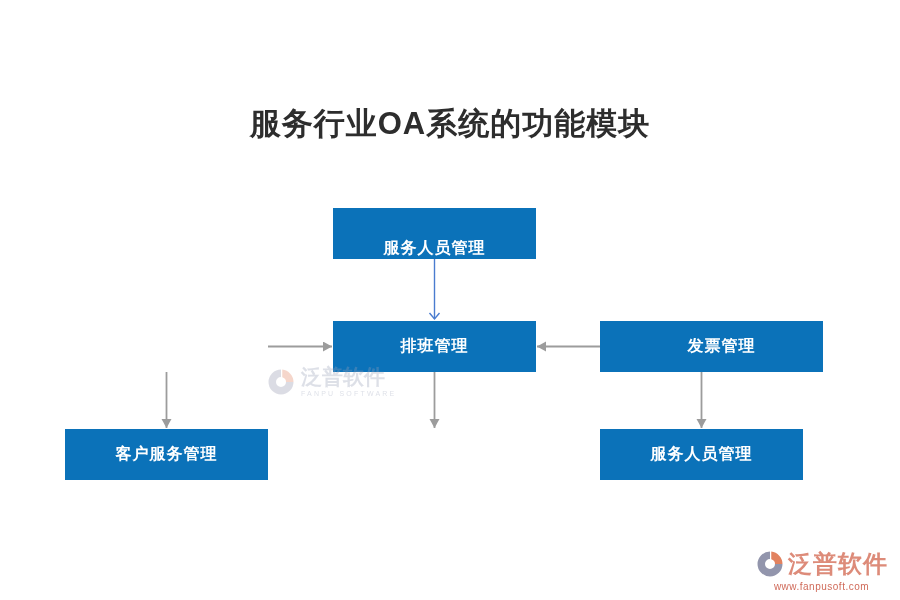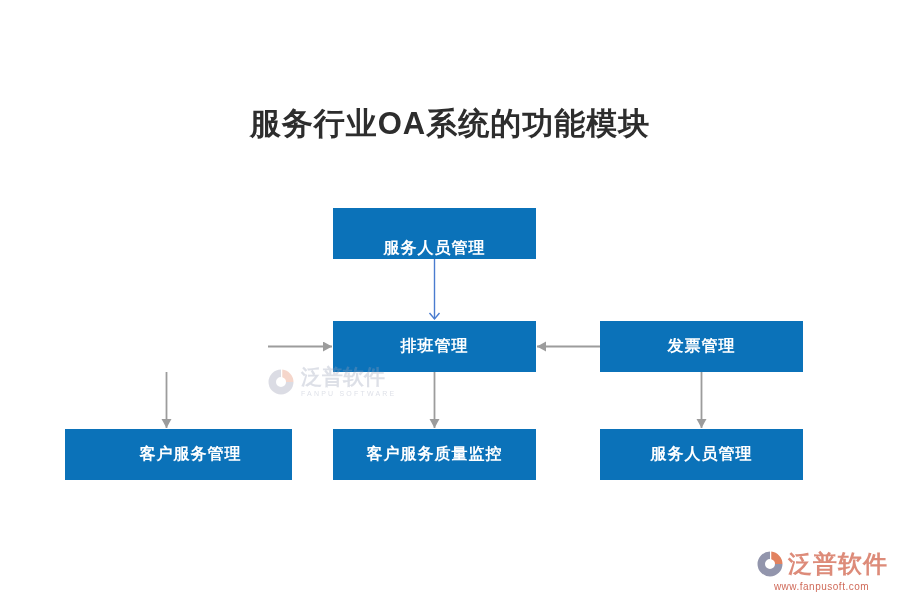--- a/index.html
+++ b/index.html
@@ -42,22 +42,22 @@
     width:203px;height:51px;
     background:var(--box-fill);
     color:var(--box-text);
     display:flex;align-items:center;justify-content:center;
     font-size:16px;font-weight:bold;
     letter-spacing:1px;
   }
   .n-top{left:333px;top:208px;align-items:flex-end;}
   .n-mid-left{left:65px;top:321px;}
   .n-mid-center{left:333px;top:321px;}
-  .n-mid-right{left:600px;top:321px;}
-  .n-bot-left{left:65px;top:429px;padding-left:24px;}
+  .n-mid-right{left:600px;top:321px;padding-left:20px;}
+  .n-bot-left{left:65px;top:429px;}
   .n-bot-center{left:333px;top:429px;}
   .n-bot-right{left:600px;top:429px;}
   .watermark{
     position:absolute;left:266px;top:366px;
     display:flex;align-items:center;gap:5px;
     opacity:0.32;
   }
   .wm-col{display:flex;flex-direction:column;align-items:flex-start;}
   .wm-brand{font-size:21px;font-weight:bold;color:var(--wm-text);line-height:1;}
   .wm-sub{font-size:7px;letter-spacing:2.2px;color:var(--wm-text);margin-top:3px;}
@@ -99,23 +99,20 @@
   </div>
   <div class="node n-mid-center">
     <span>排班管理</span>
   </div>
   <div class="node n-mid-right">
     <span>发票管理</span>
   </div>
   <div class="node n-bot-left">
     <span>客户服务管理</span>
   </div>
-  <div class="node n-bot-center">
-    <span>客户服务质量监控</span>
-  </div>
   <div class="node n-bot-right">
     <span>服务人员管理</span>
   </div>
 
   <div class="watermark">
     <svg class="logo-ico" width="30" height="30" viewBox="0 0 36 36" xmlns="http://www.w3.org/2000/svg">
       <path fill="var(--logo-gray)" d="M18,3 A15,15 0 1 0 33,18 L24,18 A6,6 0 1 1 18,12 Z"></path>
       <path fill="var(--logo-orange)" d="M19.5,3.1 A15,15 0 0 1 33,18 L24,18 A6,6 0 0 0 19.5,12.2 Z"></path>
     </svg>
     <div class="wm-col">

